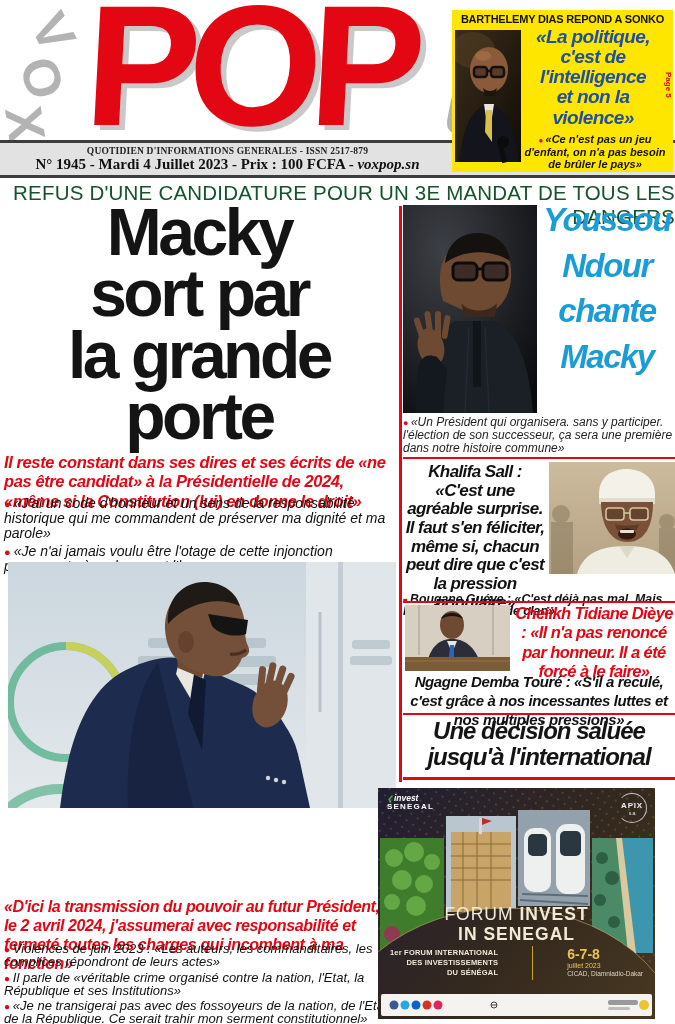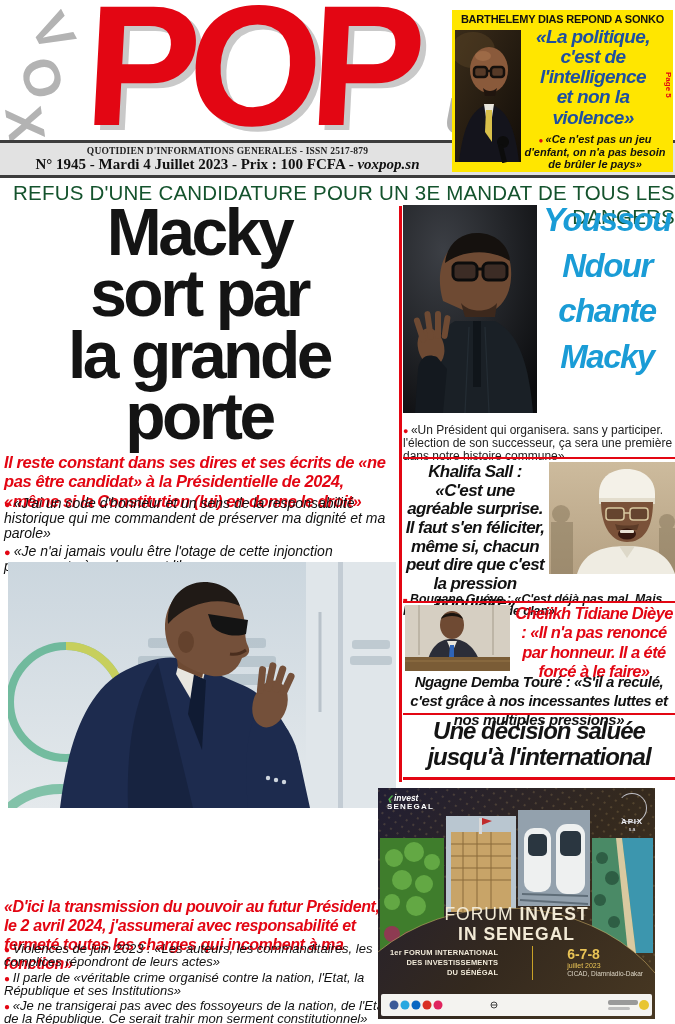--- a/index.html
+++ b/index.html
@@ -59,22 +59,22 @@
                   font-style:italic; color:#e30613; line-height:1.18; letter-spacing:-.4px; }
   .second-bullets { position:absolute; left:4px; top:943px; width:390px; list-style:none; }
   .second-bullets li { font-size:13px; font-style:italic; color:#111; line-height:.99; margin-bottom:3px; }
   .second-bullets li::before { content:"● "; color:#e30613; font-size:10px; }
 
   
   .right-col { position:absolute; left:403px; top:205px; width:272px; height:577px; }
   .youssou-photo { position:absolute; left:0; top:0; width:134px; height:208px; }
   .youssou-head { position:absolute; left:136px; top:-8px; width:136px; text-align:center; font-size:33px;
                   font-weight:900; font-style:italic; color:#1a9cd6; line-height:1.38; letter-spacing:-1.5px; }
-  .youssou-quote { position:absolute; left:0; top:211px; width:272px; font-size:12px; 
-                   color:#222; line-height:1.07;margin-top:8px; }
+  .youssou-quote { position:absolute; left:0; top:211px; width:272px; font-size:12px; font-style:italic;
+                   color:#222; line-height:1.07; }
   .youssou-quote::before { content:"● "; color:#e30613; font-size:9px; }
   .rc-rule { position:absolute; left:0; width:272px; height:2px; background:#e30613; }
   .rule1 { top:252px; } .rule2 { top:396px; } .rule3 { top:508px; } .rule4 { top:572px; height:3px; }
   .khalifa-text { position:absolute; left:0; top:258px; width:144px; text-align:center; font-size:17px;
                   font-weight:900; font-style:italic; color:#111; line-height:1.1; letter-spacing:-.6px; }
   .khalifa-photo { position:absolute; left:146px; top:257px; width:126px; height:112px; }
   .bougane { position:absolute; left:0; top:372px; width:272px; font-size:12.3px; font-weight:900;
              font-style:italic; color:#111; line-height:1;margin-top:16px; }
   .bougane::before { content:"■ "; color:#e30613; font-size:8px; }
   .cheikh-photo { position:absolute; left:2px; top:400px; width:105px; height:66px; }
@@ -87,21 +87,21 @@
 
   
   .ad { position:absolute; left:378px; top:788px; width:277px; height:296px; }
   .ad svg { position:absolute; left:0; top:0; }
   .ad-brand { position:absolute; left:9px; top:6px; color:#fff; line-height:1.1; }
   .ad-brand .l1 { font-size:8.5px; font-style:italic; font-weight:bold; }
   .ad-brand .l1::before { content:"❮"; color:#4fae4c; font-size:7px; margin-right:1px; }
   .ad-brand .l2 { font-size:8px; font-weight:900; letter-spacing:1.2px; }
   .ad-apix { position:absolute; right:8px; top:5px; width:30px; height:30px; border:1.5px solid rgba(215,218,228,.85);
              border-left-color:transparent; border-radius:50%; text-align:center; color:#eceef4; }
-  .ad-apix .ax { display:block; font-size:8px; font-weight:bold; letter-spacing:.8px; margin-top:23px; }
+  .ad-apix .ax { display:block; font-size:8px; font-weight:bold; letter-spacing:.8px; margin-top:7px; }
   .ad-apix .sa { display:block; font-size:5px; }
   .ad-title { position:absolute; left:0; top:116px; width:100%; text-align:center; color:#f2ead6;
               font-size:17.5px; letter-spacing:1px; line-height:1.15; }
   .ad-title .thin { font-weight:300; }
   .ad-title .bold { font-weight:800; }
   .ad-sub-row { position:absolute; left:0; top:158px; width:100%; display:flex; justify-content:center; align-items:center;gap:27px; }
   .ad-sub-left { text-align:right; font-size:7.5px; font-weight:bold; color:#f0e9d8; line-height:1.35; letter-spacing:.2px; }
   .ad-sub-div { width:1px; height:34px; background:#c9a227; margin:0 7px; }
   .ad-sub-right { text-align:left; color:#e9c355; }
   .ad-dates { font-size:14px; font-weight:800; line-height:1; }

